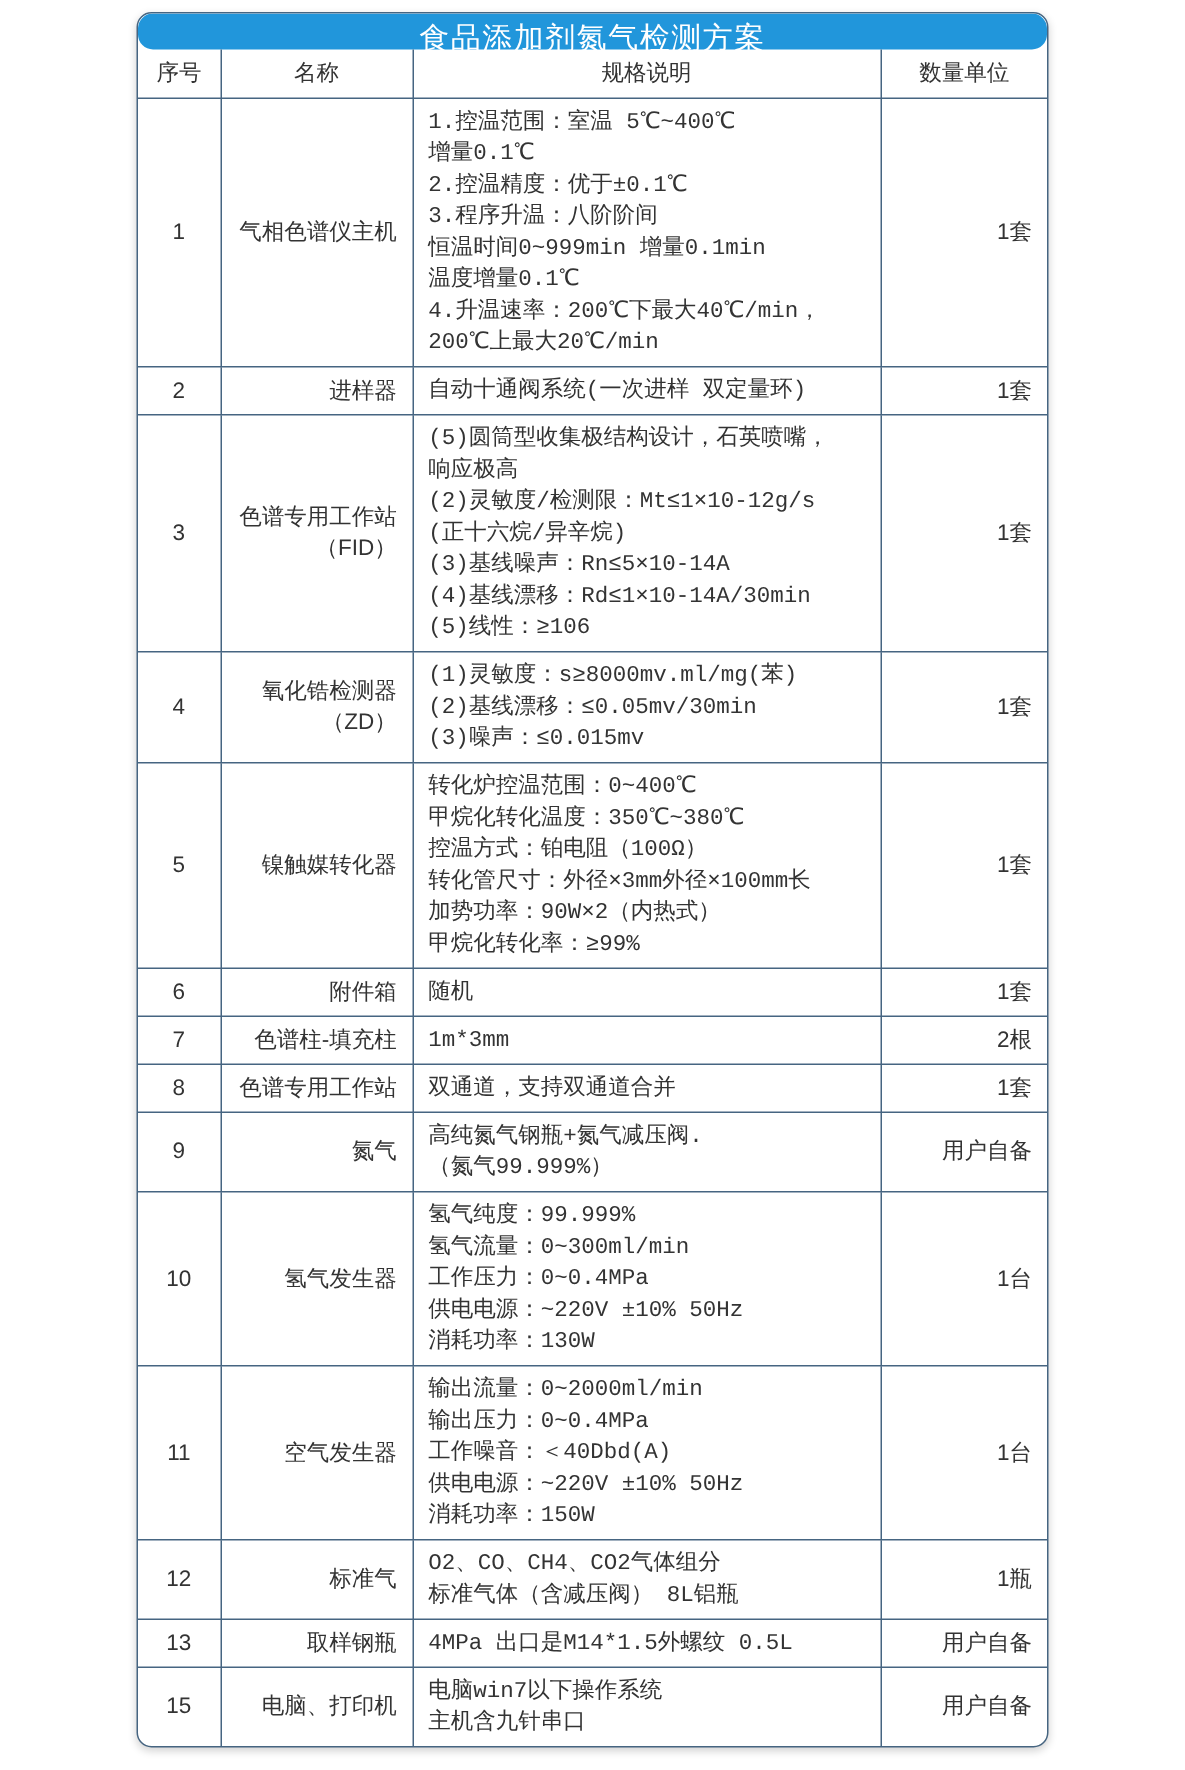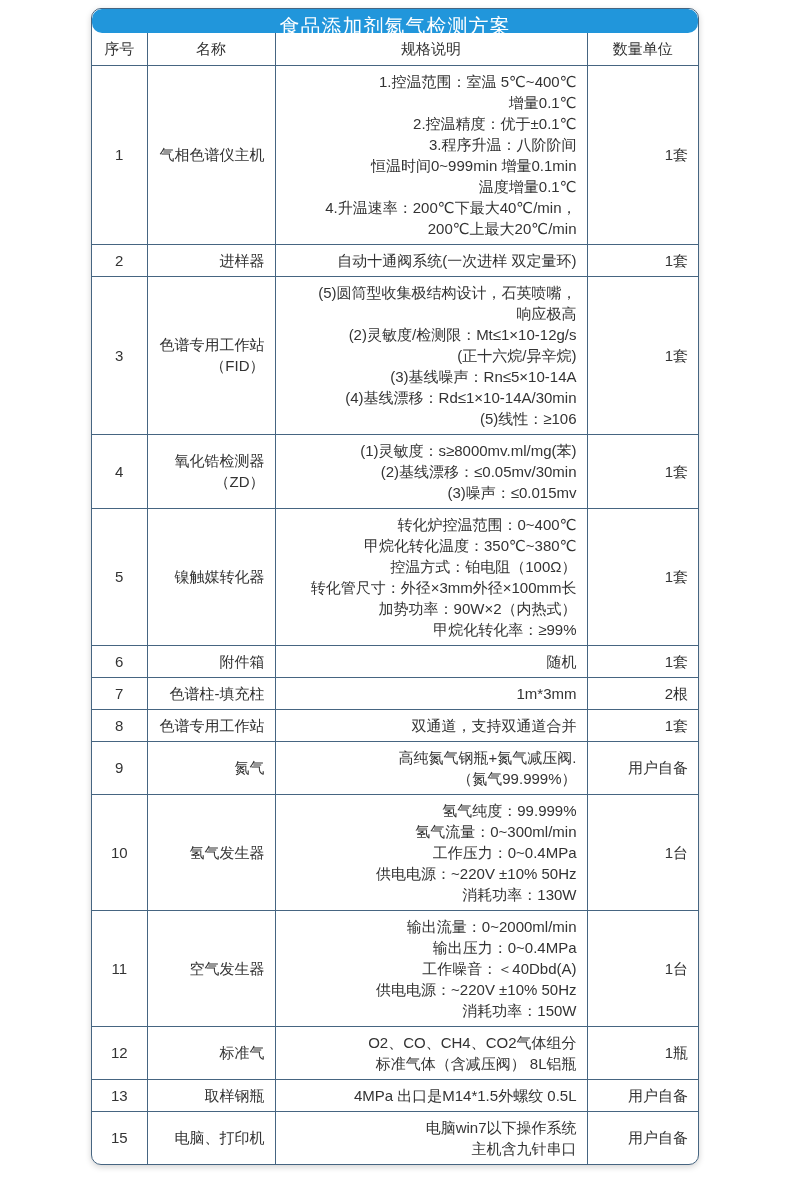--- a/index.html
+++ b/index.html
@@ -51,21 +51,21 @@
     font-weight:normal;
     vertical-align:middle;
     padding:5px 10px;
     line-height:21px;
     color:var(--text);
     word-break:break-all;
   }
   table.spec th{text-align:center;height:32px;}
   th.h-no, td.cell-no{text-align:center;padding-left:4px;padding-right:4px;}
   td.cell-name, td.cell-qty{text-align:right;}
-  td.cell-spec{text-align:right;}
+  td.cell-spec{text-align:left;font-family:Liberation Mono, monospace;}
   .spec-line{display:block;}
 </style>
 </head>
 <body>
 
 <div class="card">
   <div class="title-bar">
     <span>食品添加剂氮气检测方案</span>
   </div>
   <table class="spec">

